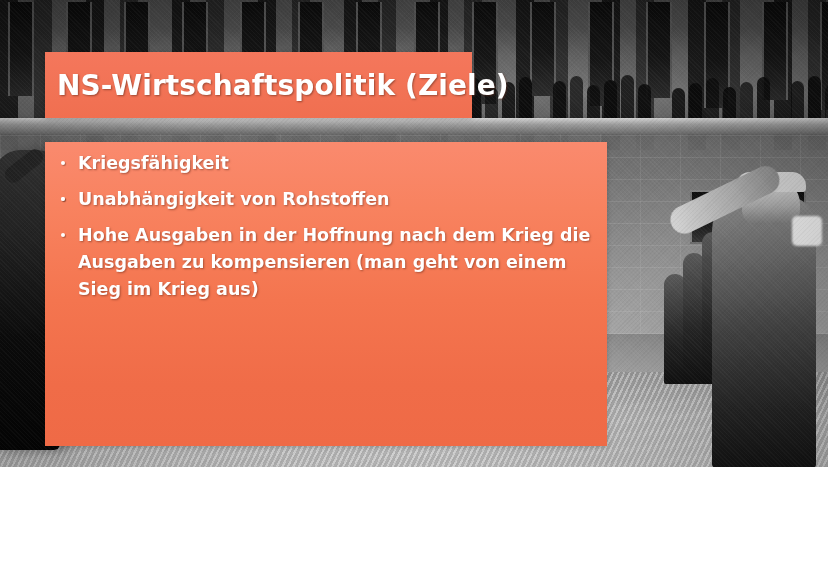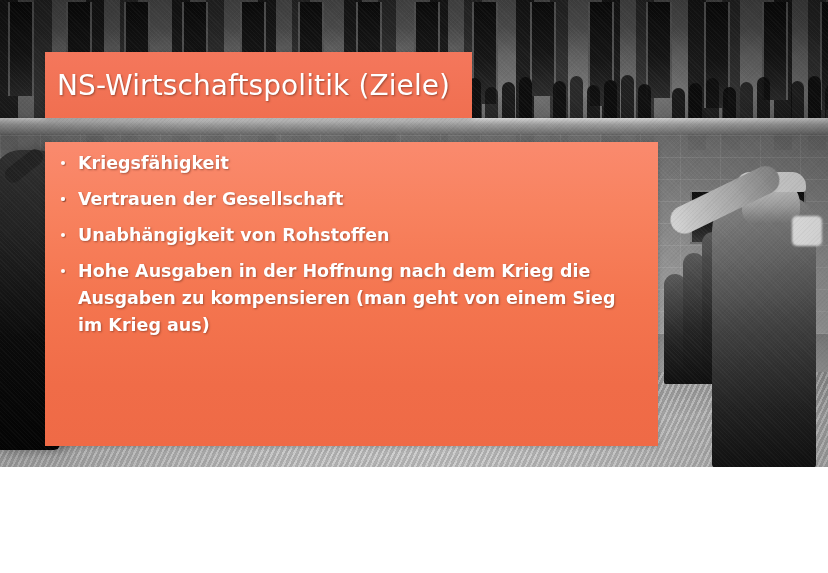--- a/index.html
+++ b/index.html
@@ -144,30 +144,30 @@
     position:absolute; left:45px; top:52px;
     width:427px; height:66px;
     background:linear-gradient(180deg,#f4775c 0%,#f06f50 100%);
     display:flex; align-items:center;
     box-shadow:0 1px 5px rgba(0,0,0,.22);
   }
   #title-text {
     padding-left:12px;
     color:#ffffff;
     font-size:28px;
-    font-weight:normal;
+    font-weight:bold;
     letter-spacing:.1px;
     white-space:nowrap;
     text-shadow:1px 1px 2px rgba(90,40,25,.55);
   }
 
   
   #body-box {
     position:absolute; left:45px; top:142px;
-    width:613px; height:304px;
+    width:562px; height:304px;
     background:linear-gradient(180deg,#fa8a6e 0%,#f8825f 22%,#f4754f 52%,#f06c48 80%,#ef6a46 100%);
     padding:8px 14px 0 10px;
     box-shadow:0 1px 5px rgba(0,0,0,.20);
   }
   ul#bullets { list-style:none; }
   ul#bullets li {
     position:relative;
     padding-left:23px;
     margin-bottom:9px;
     color:#ffffff;
@@ -287,24 +287,20 @@
     <ul id="bullets">
       <li>
         <span class="dot"></span>
         <span>Kriegsfähigkeit</span>
       </li>
       <li>
         <span class="dot"></span>
       </li>
       <li>
         <span class="dot"></span>
-        <span>Vertrauen der Gesellschaft</span>
-      </li>
-      <li>
-        <span class="dot"></span>
         <span>Unabhängigkeit von Rohstoffen</span>
       </li>
       <li>
         <span class="dot"></span>
         <span>Hohe Ausgaben in der Hoffnung nach dem Krieg die Ausgaben zu kompensieren (man geht von einem Sieg im Krieg aus)</span>
       </li>
     </ul>
   </div>
 
   <div id="page-bottom"></div>

